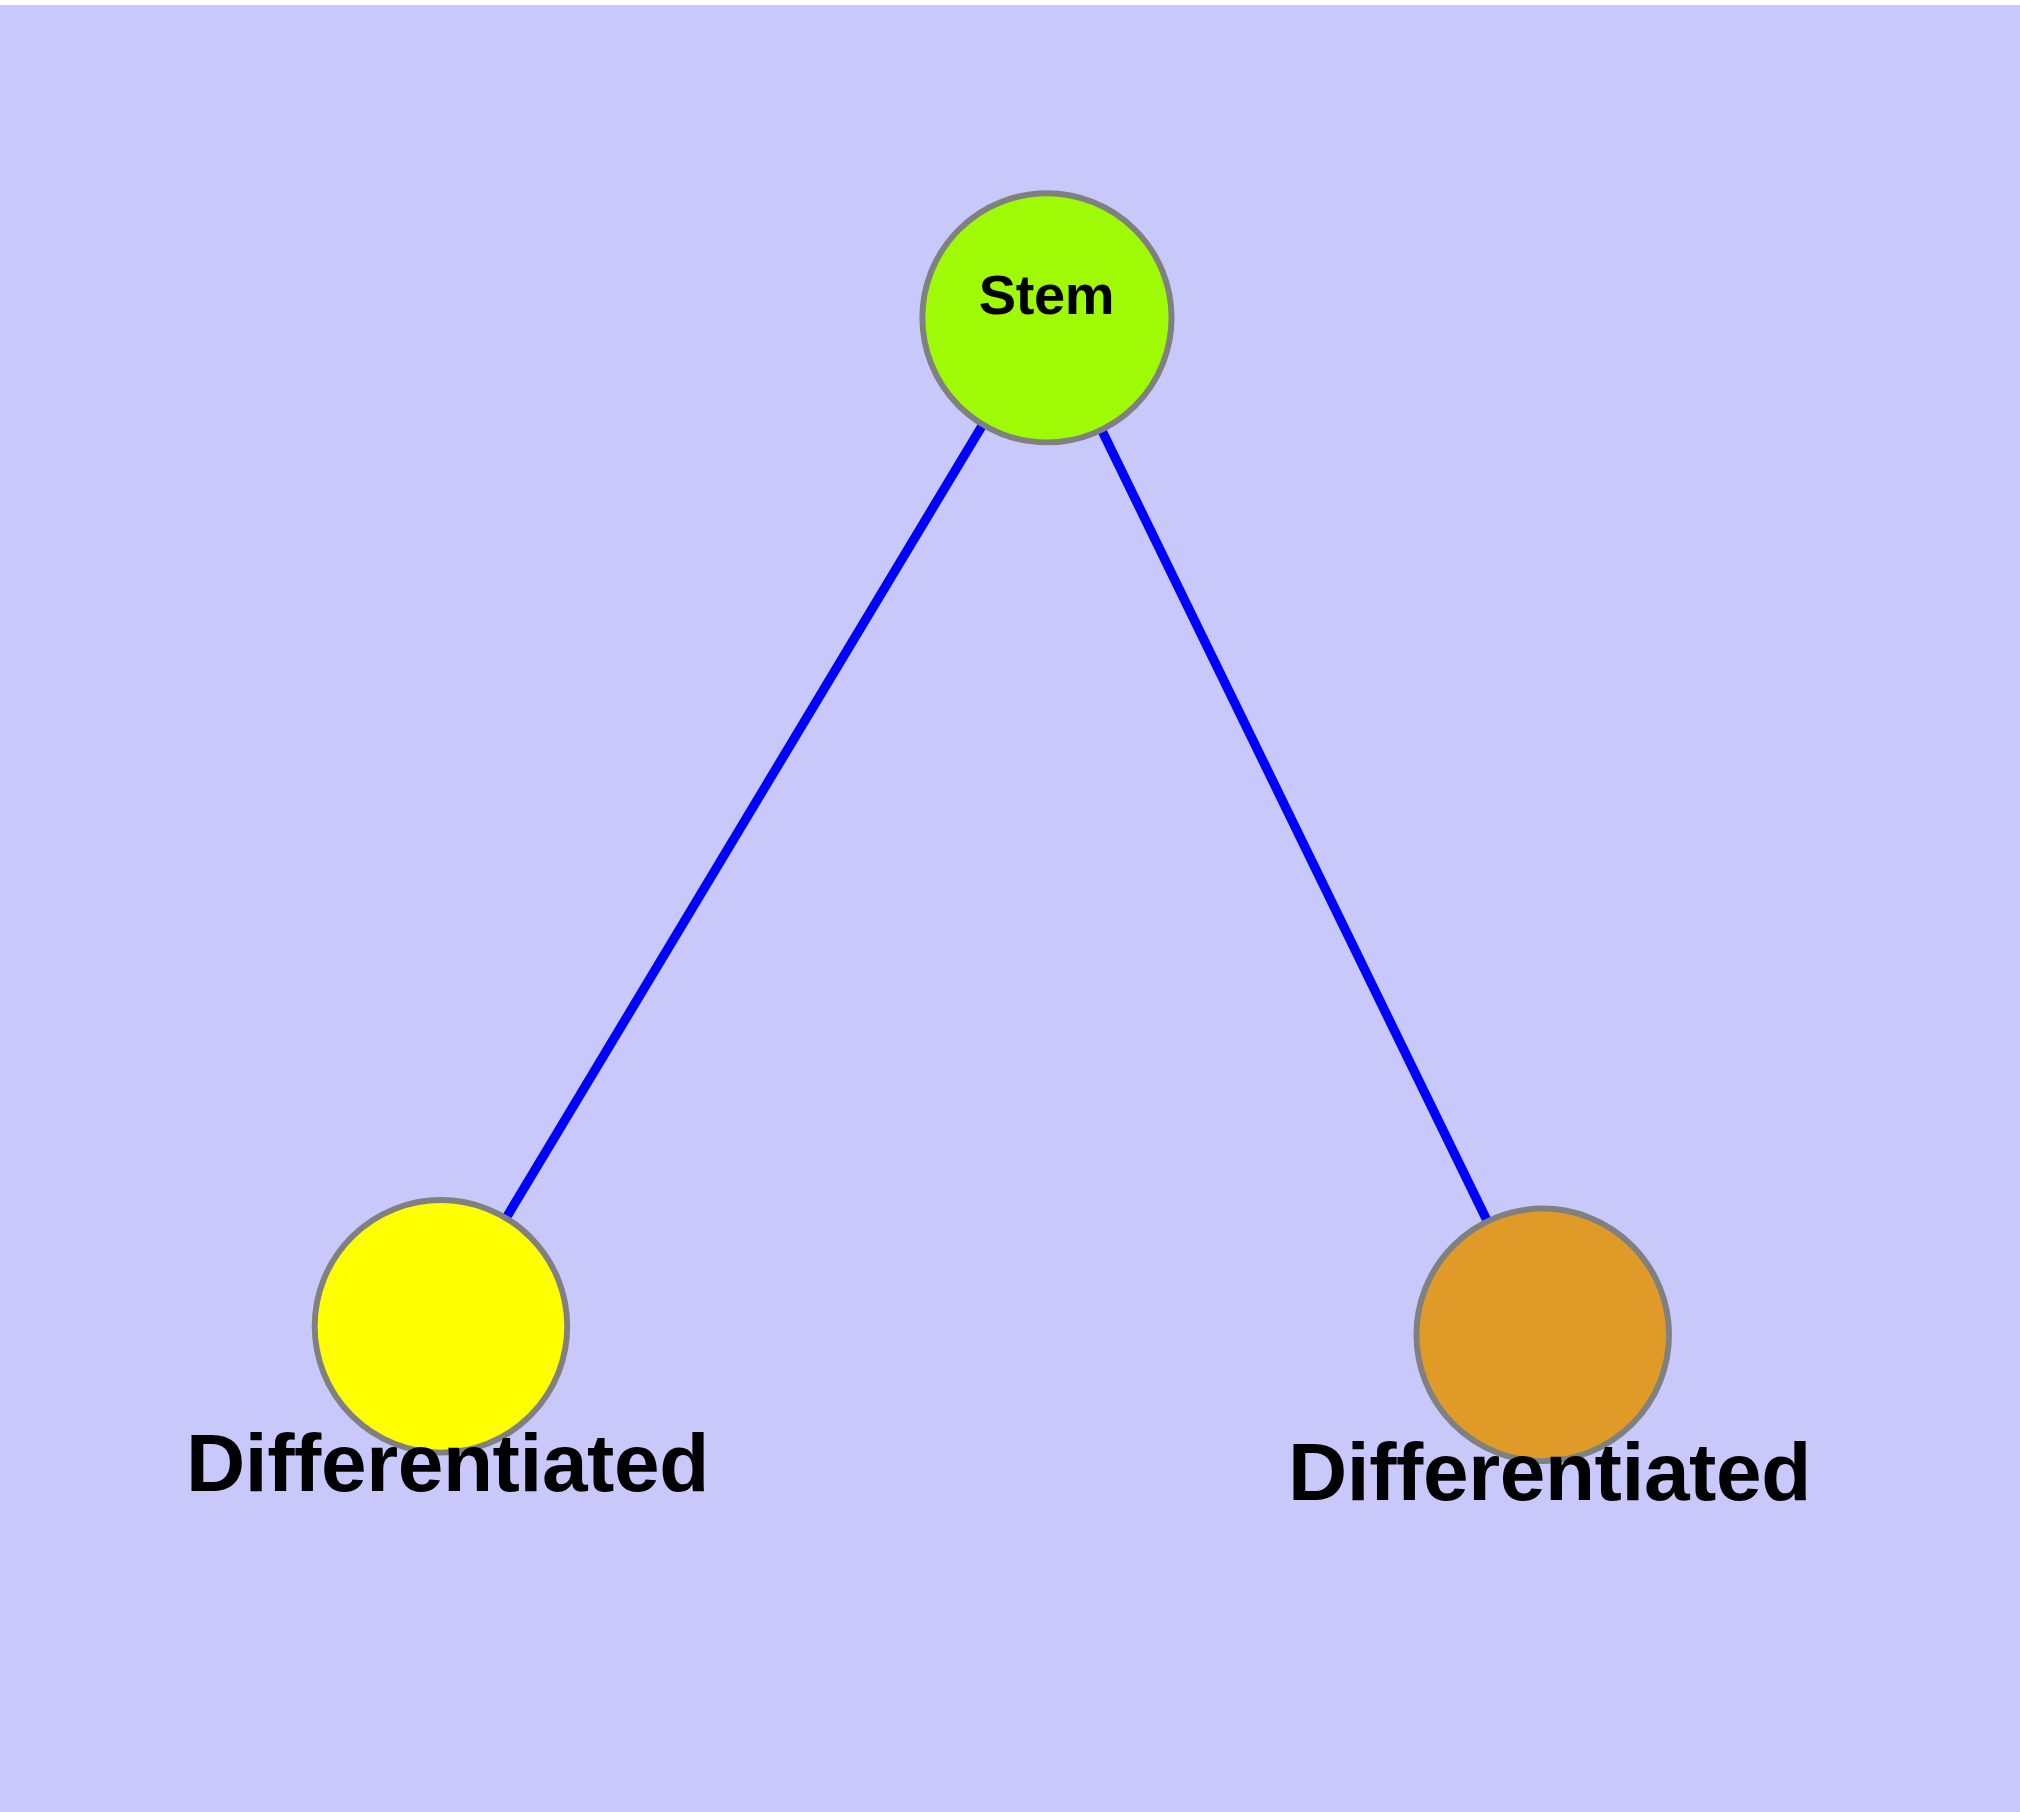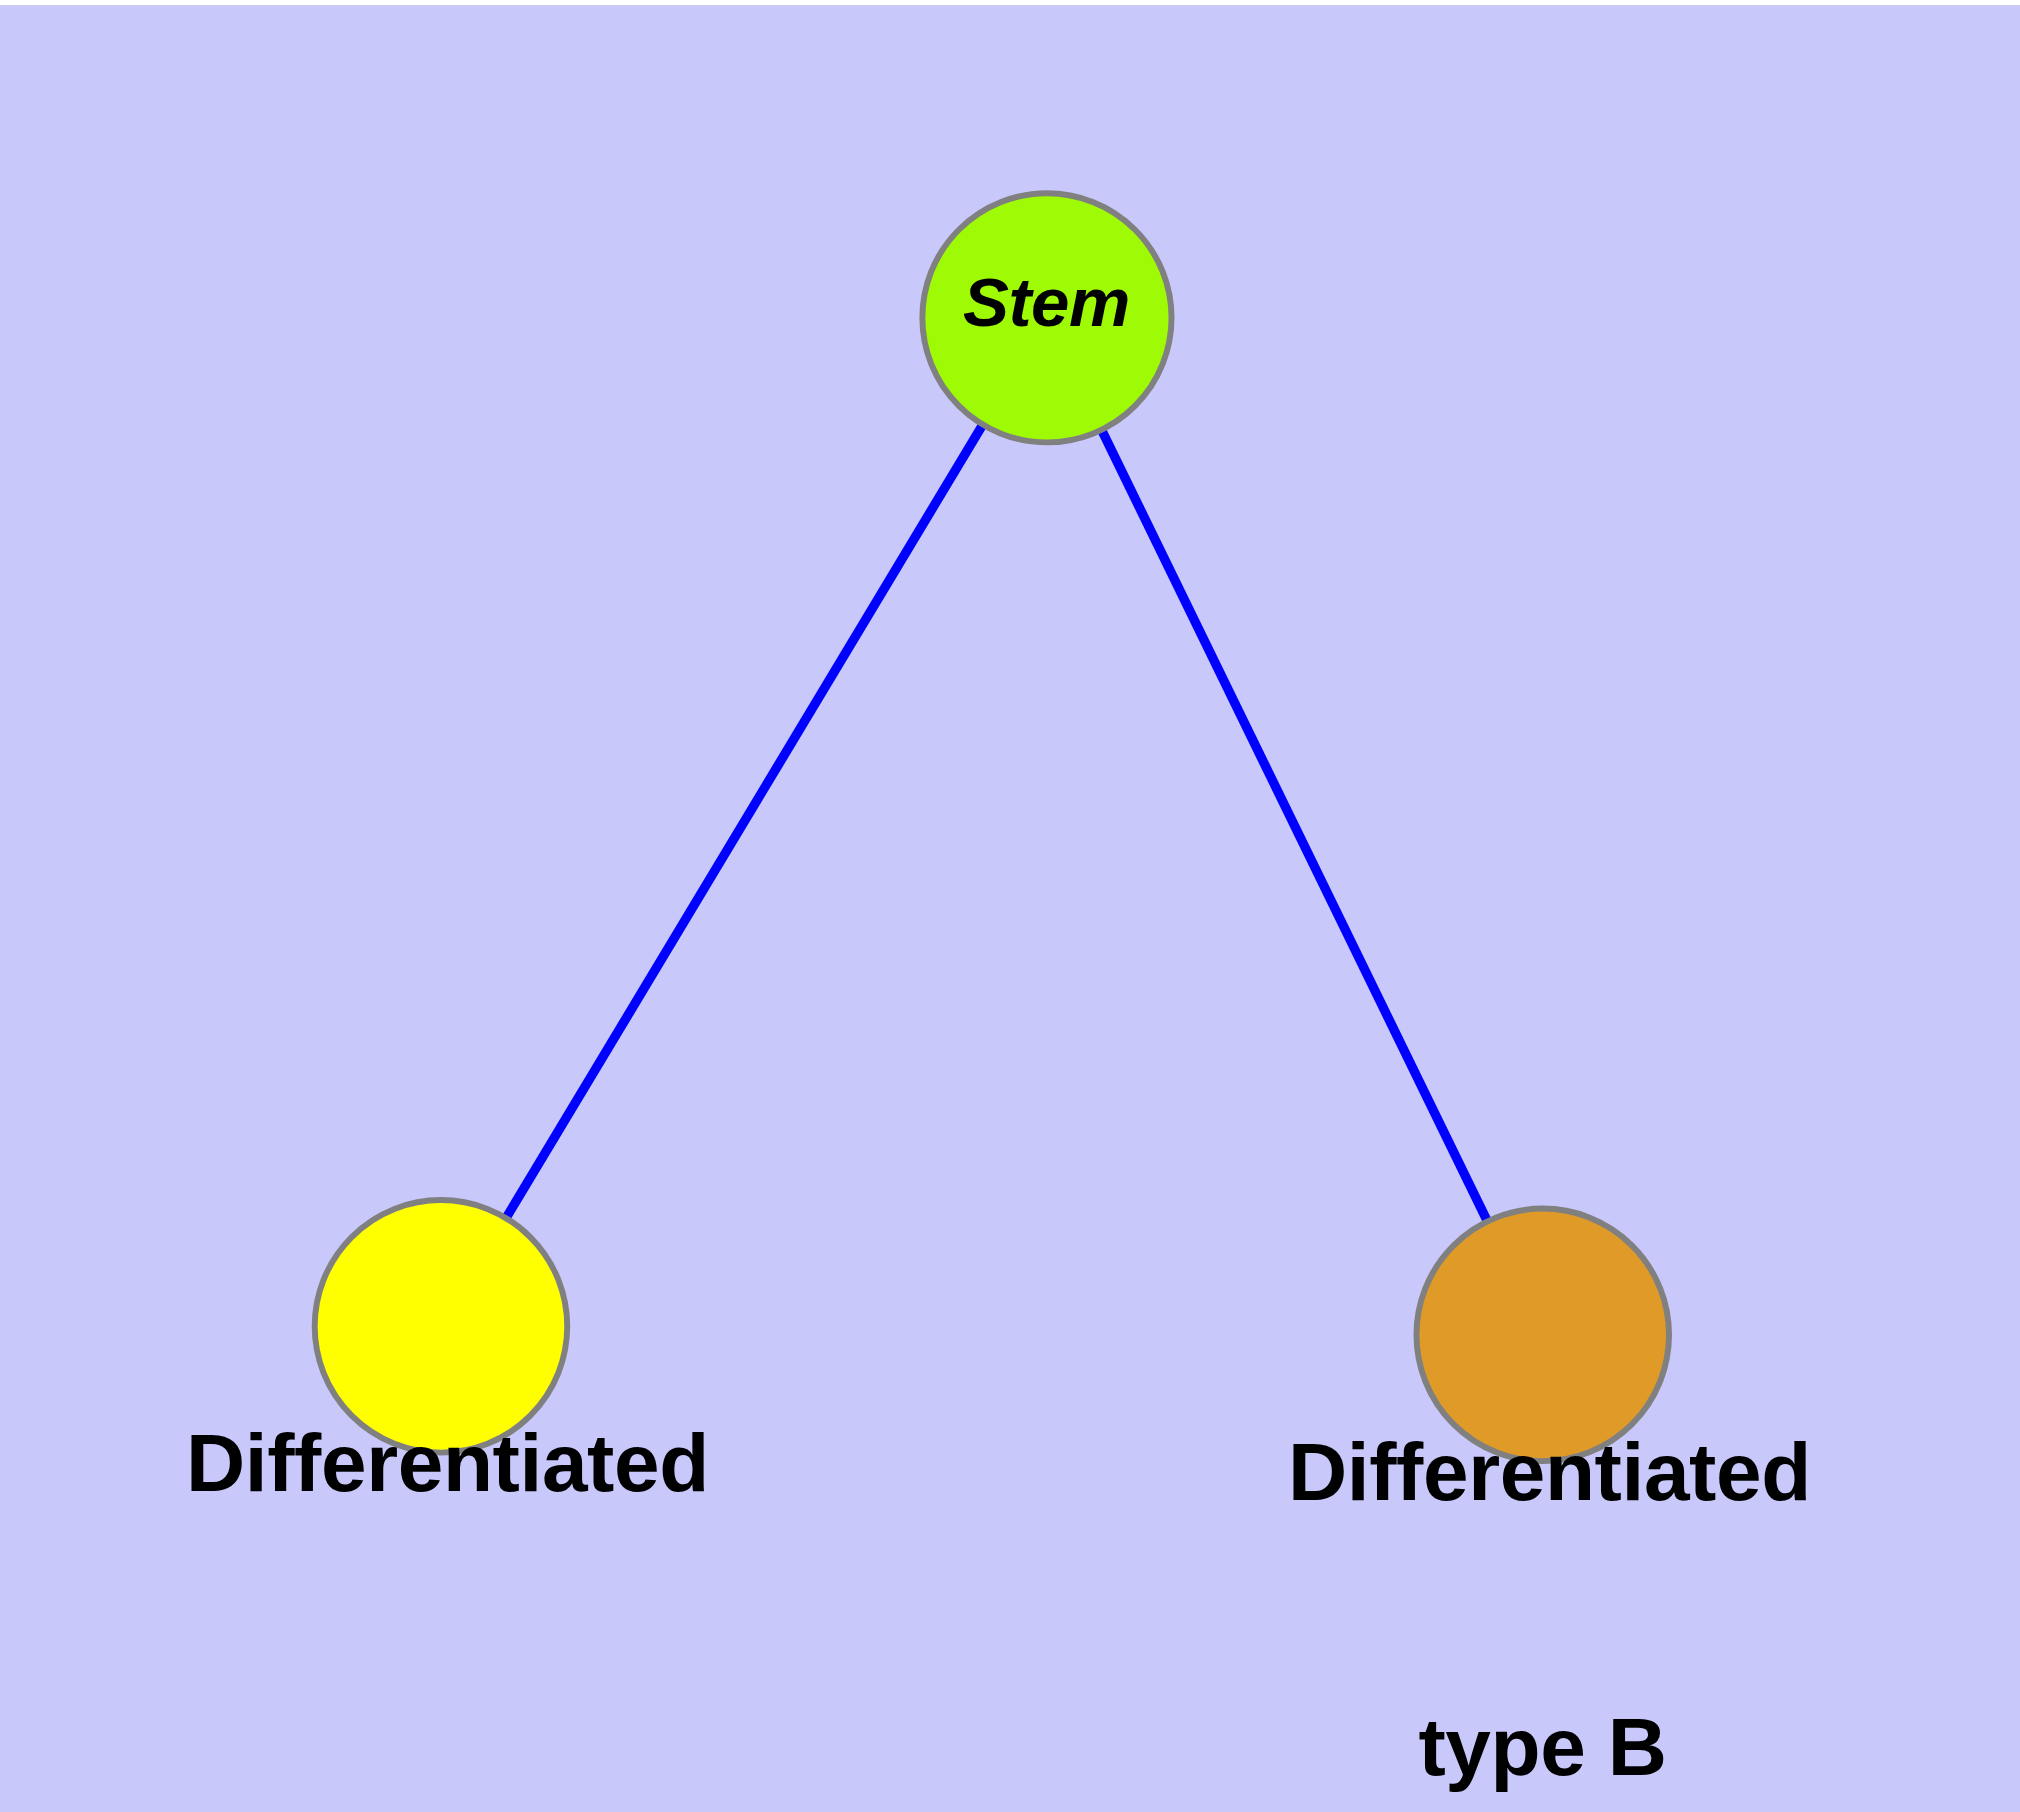--- a/index.html
+++ b/index.html
@@ -33,25 +33,24 @@
     position: absolute;
     color: #000000;
     font-weight: bold;
     text-align: center;
     white-space: pre;
     line-height: 1.12;
     letter-spacing: -0.4px;
     pointer-events: none;
   }
   .label-stem {
-    font-size: 69px;
+    font-size: 56px;
     left: 792px;
     top: 264px;
     width: 509px;
-    font-style: italic;
   }
   .label-a {
     font-size: 82px;
     left: 186px;
     top: 1233px;
     width: 509px;
   }
   .label-b {
     font-size: 82px;
     left: 1288px;
@@ -81,17 +80,16 @@
   </svg>
 
   <div class="node-label label-stem">Stem</div>
 
   <div class="node-label label-a">
     <div>Differentiated</div>
   </div>
 
   <div class="node-label label-b">
     <div>Differentiated</div>
-    <div>type B</div>
   </div>
 
 </div>
 
 
 </body></html>

